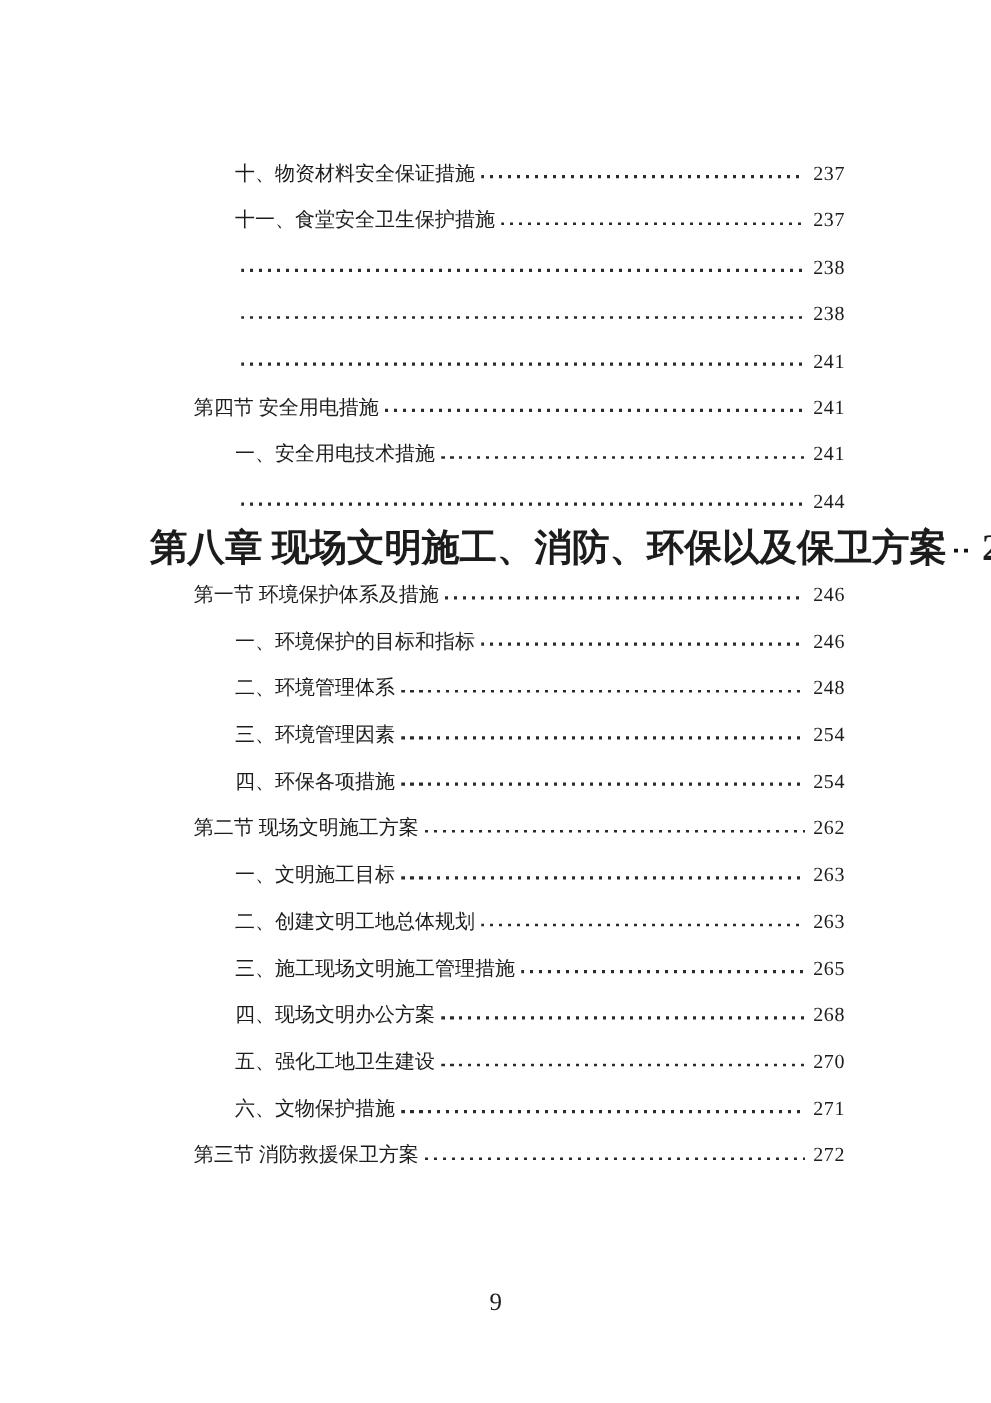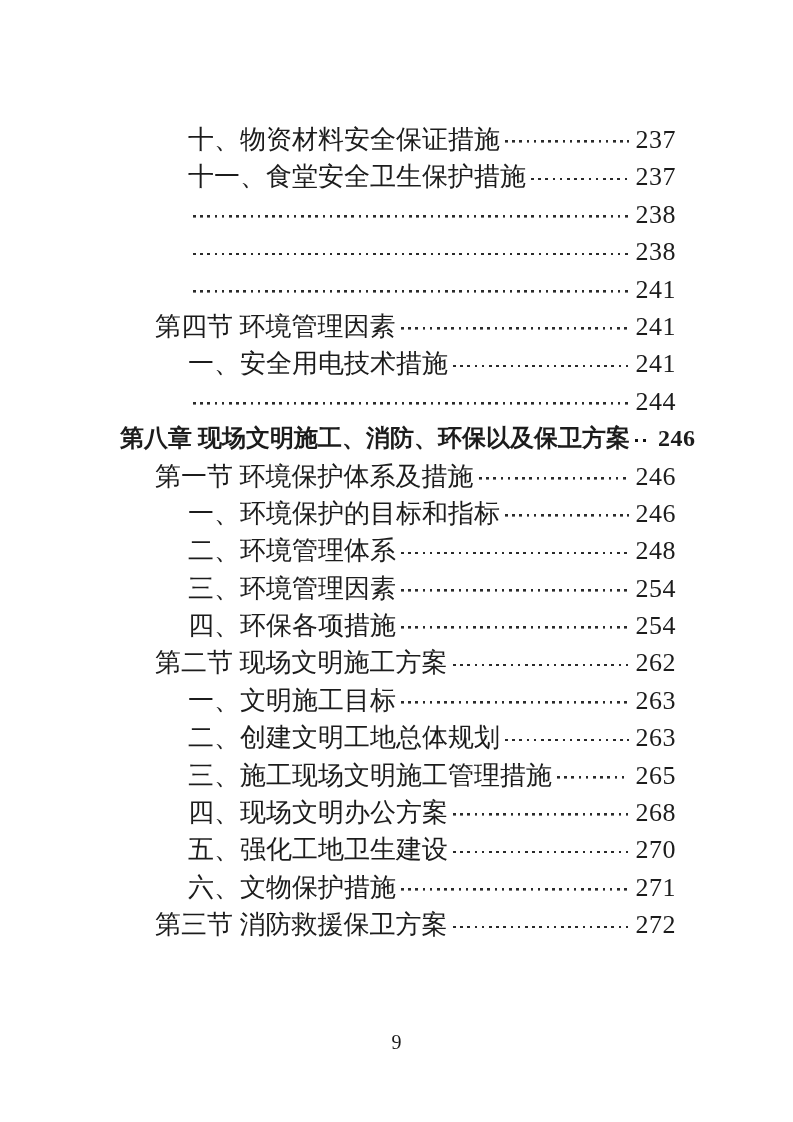--- a/index.html
+++ b/index.html
@@ -19,27 +19,27 @@
   .toc {
     position: absolute;
     top: 121px;
     left: 120px;
     right: 117px;
   }
   .toc-row {
     display: flex;
     align-items: center;
     height: 37.4px;
-    font-size: 26px;
+    font-size: 16px;
     line-height: 37.4px;
     white-space: nowrap;
   }
   .toc-row.level-chapter {
     font-weight: bold;
-    font-size: 24px;
+    font-size: 30px;
     padding-left: 0;
   }
   .toc-row.level-section { padding-left: 35px; }
   .toc-row.level-item    { padding-left: 68px; }
   .toc-title {
     white-space: nowrap;
     flex: 0 0 auto;
   }
   .toc-leader {
     flex: 1 1 auto;
@@ -100,21 +100,21 @@
     <span class="toc-page">238</span>
   </div>
 
 
   <div class="toc-row level-item">
     <span class="toc-leader"></span>
     <span class="toc-page">241</span>
   </div>
 
   <div class="toc-row level-section">
-    <span class="toc-title">第四节 环境管理因素</span>
+    <span class="toc-title">第四节 安全用电措施</span>
     <span class="toc-leader"></span>
     <span class="toc-page">241</span>
   </div>
 
   <div class="toc-row level-item">
     <span class="toc-title">一、安全用电技术措施</span>
     <span class="toc-leader"></span>
     <span class="toc-page">241</span>
   </div>
 

